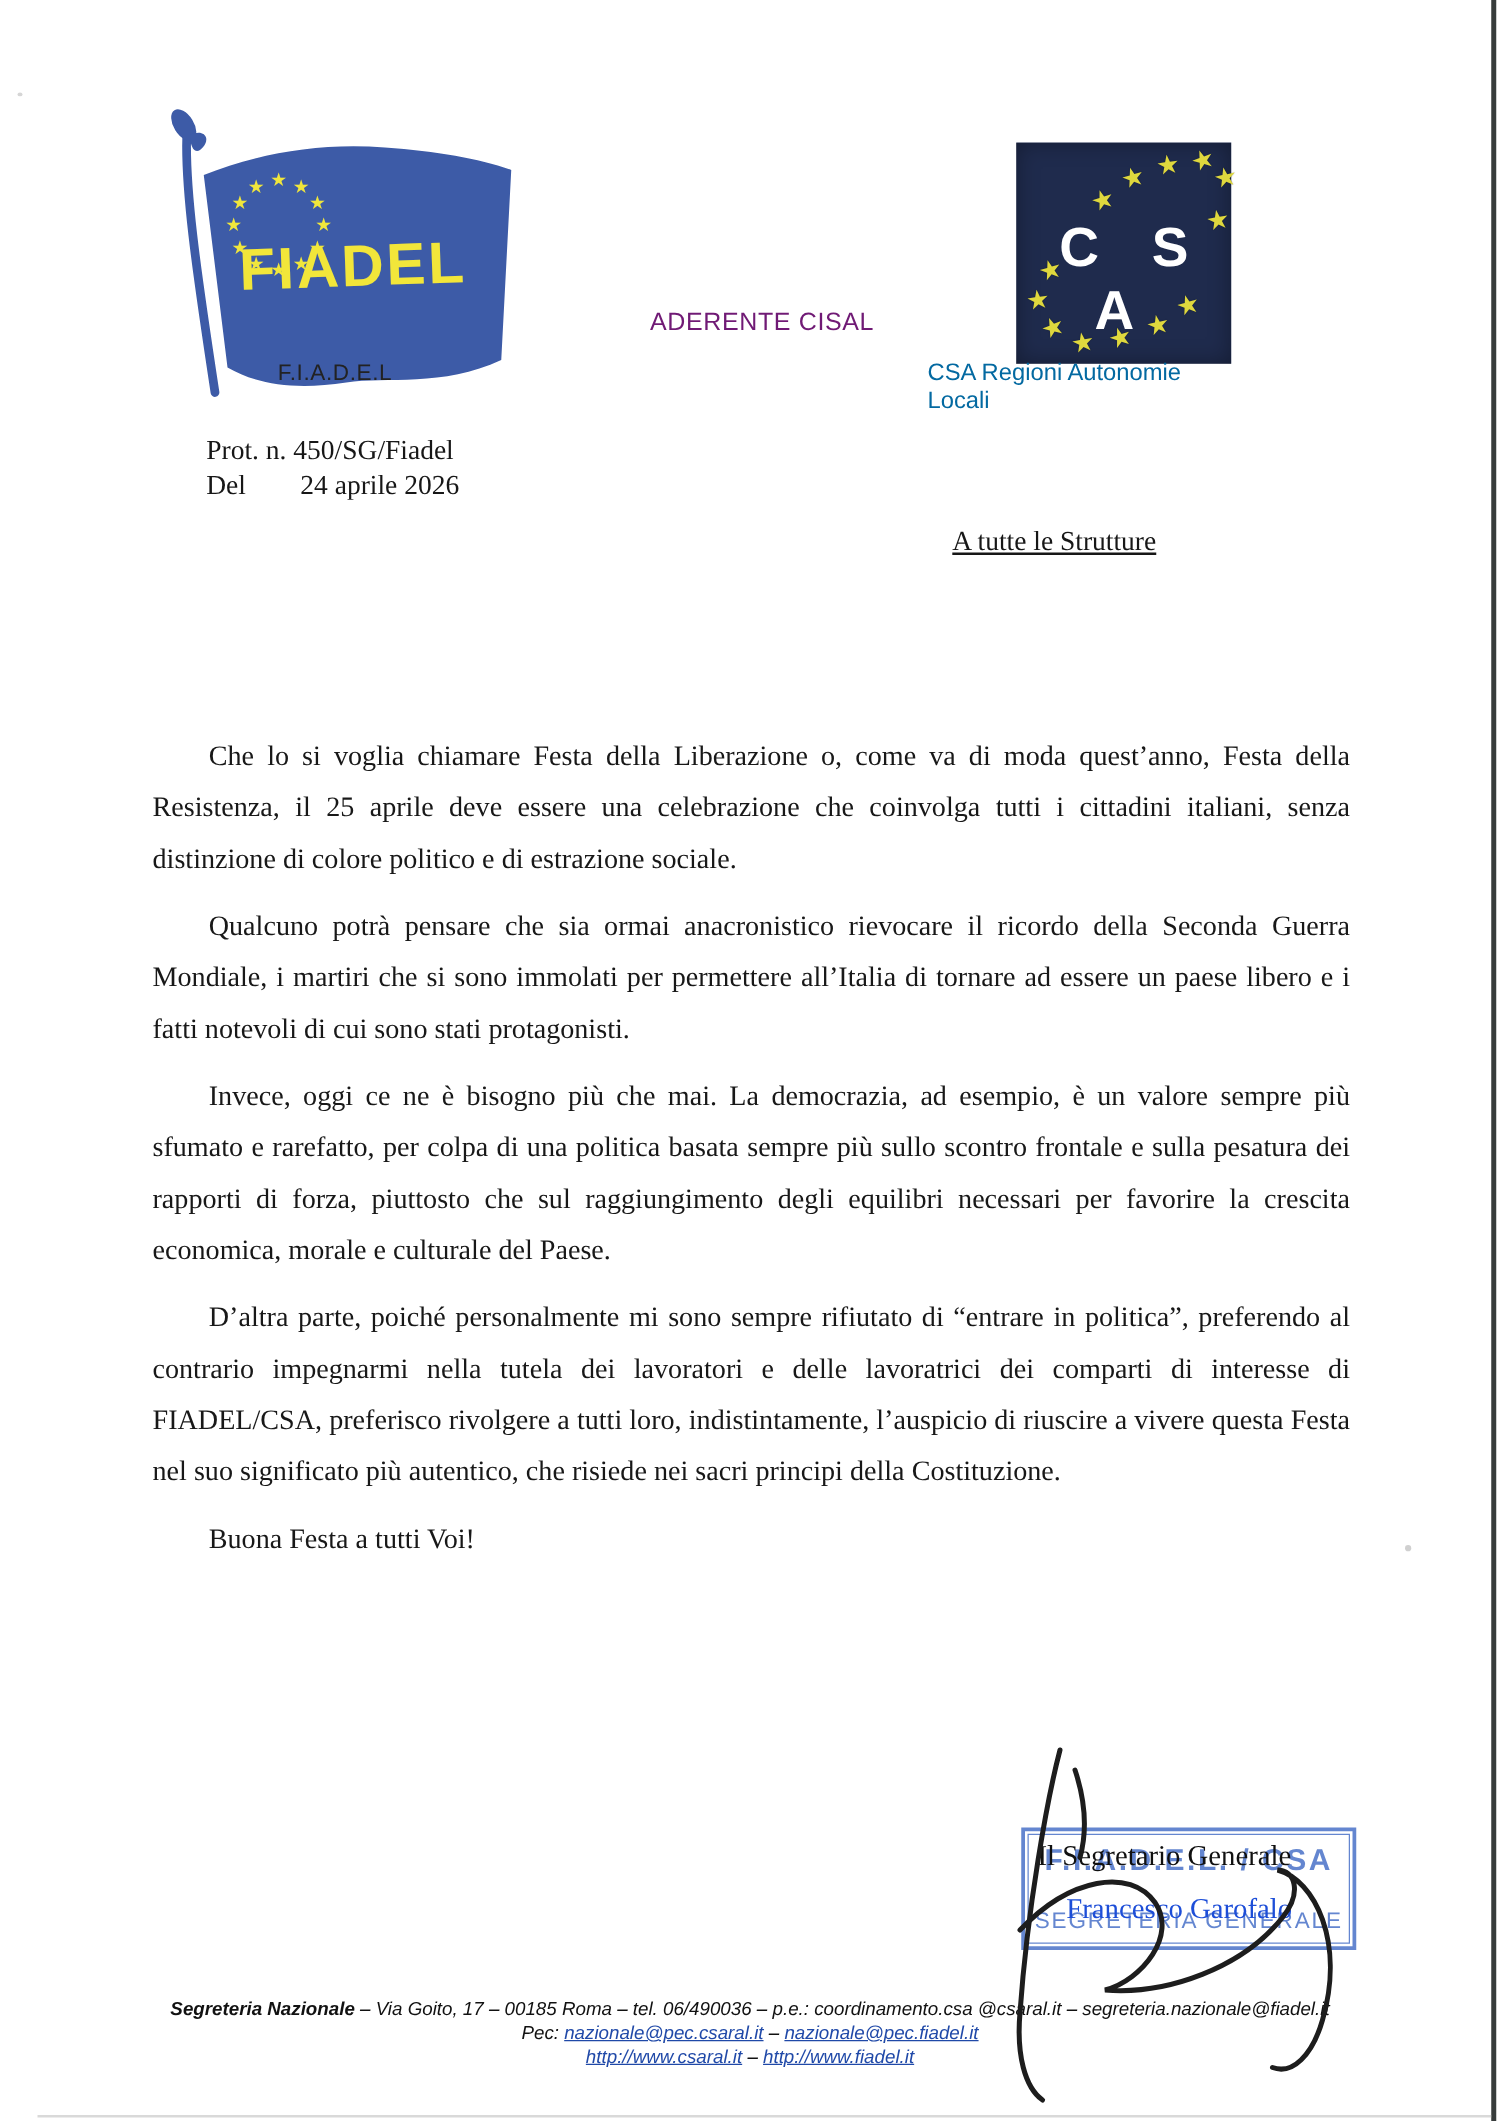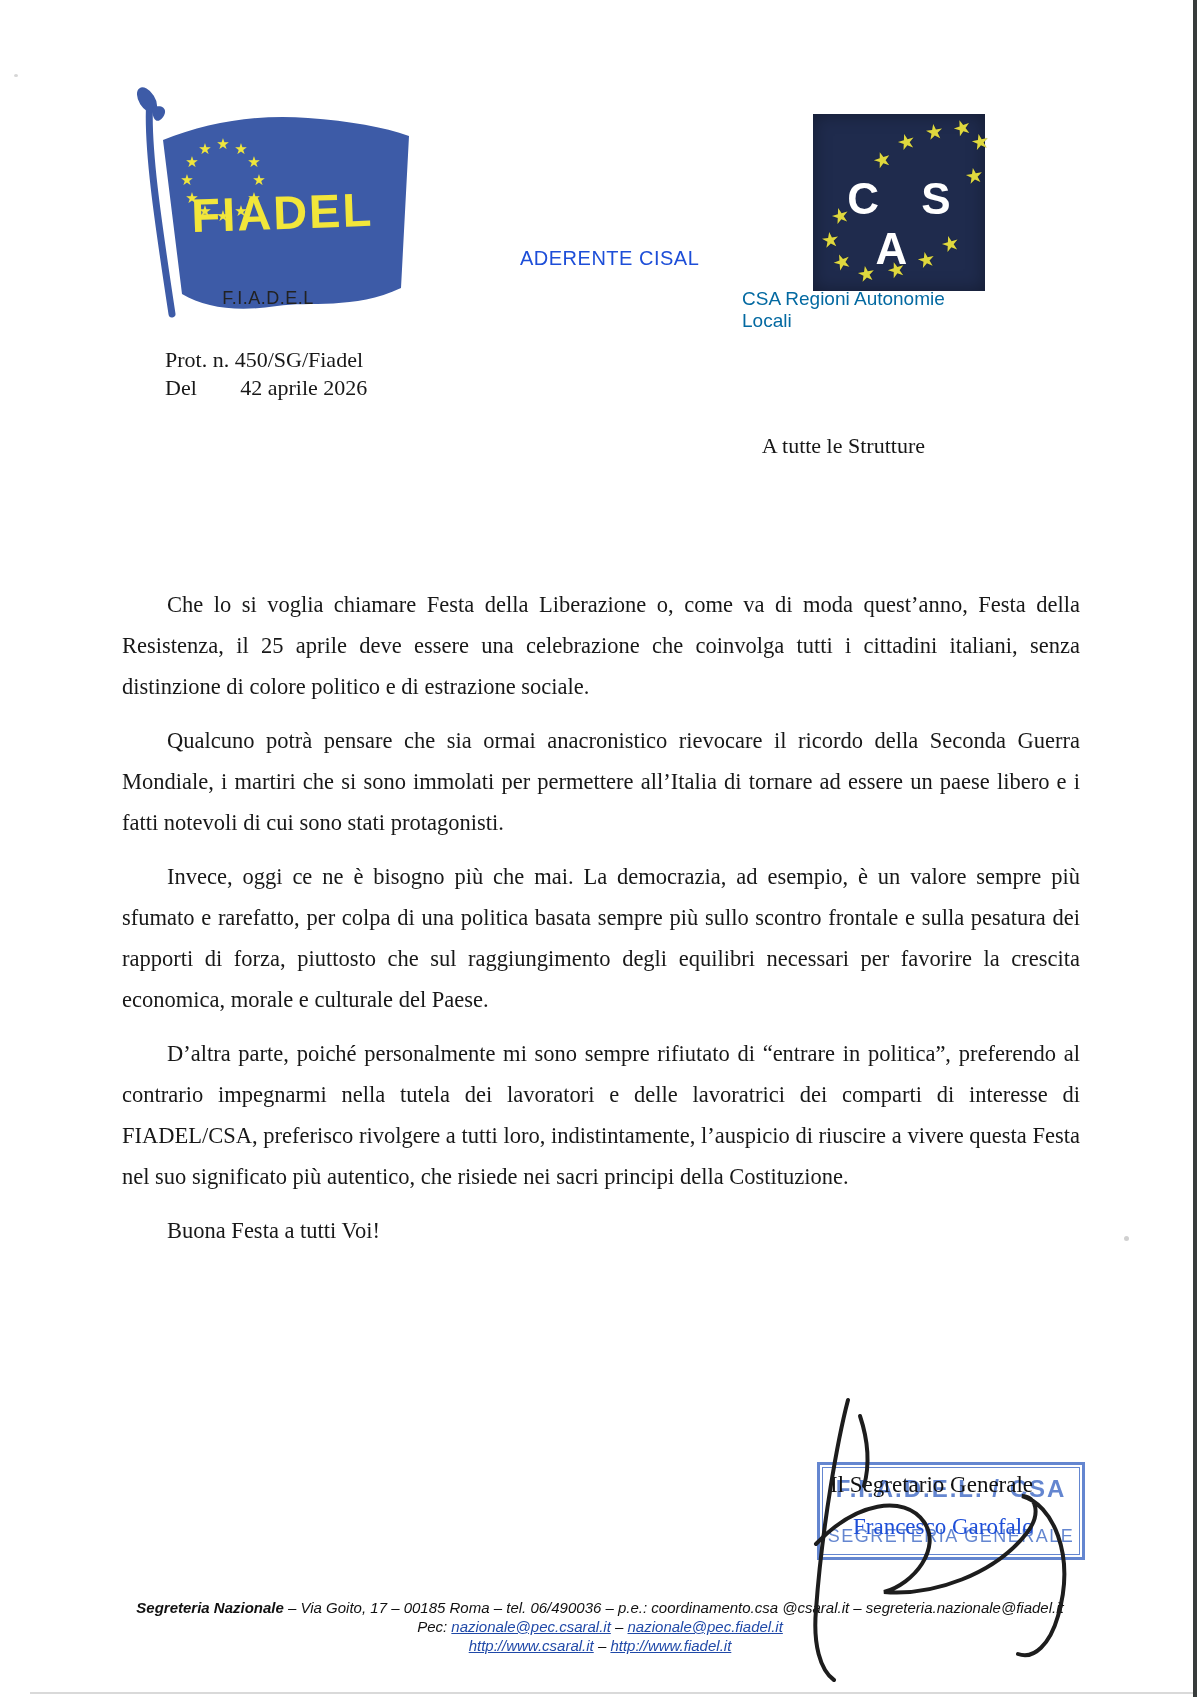--- a/index.html
+++ b/index.html
@@ -20,21 +20,21 @@
   
   .fiadel-logo{position:absolute;left:108px;top:80px;width:318px;height:242px;}
   .fiadel-caption{
     position:absolute;left:158px;top:288px;width:220px;
     text-align:center;font-family:Liberation Sans, sans-serif;
     font-size:18px;color:#222;letter-spacing:.5px;
   }
   .aderente{
     position:absolute;left:520px;top:247px;
     font-family:"Liberation Sans",sans-serif;font-size:20px;
-    color:#1d4ed8;letter-spacing:.5px;
+    color:#701a75;letter-spacing:.5px;
   }
   .csa-logo{
     position:absolute;left:813px;top:114px;width:172px;height:177px;
     background:var(--csa-navy,#1f2b4d);
     box-shadow:inset 0 0 18px rgba(0,0,0,.35);
   }
   .csa-logo .csa-text{
     position:absolute;left:0;top:60px;width:100%;
     text-align:center;color:#fff;
     font-family:"Liberation Sans",sans-serif;font-weight:bold;
@@ -45,21 +45,21 @@
     font-size:21px;line-height:1;font-family:"DejaVu Sans",sans-serif;
     text-shadow:0 0 1px rgba(0,0,0,.4);
   }
   .csa-caption{
     position:absolute;left:742px;top:288px;width:256px;
     font-family:Liberation Sans, sans-serif;font-size:19px;color:#0369a1;
   }
   .prot-block{position:absolute;left:165px;top:346px;font-size:22px;line-height:28px;color:#171717;}
   .prot-del-row .del-label{display:inline-block;}
   .prot-del-row .del-value{display:inline-block;margin-left:38px;}
-  .recipient{position:absolute;right:275px;top:433px;font-size:22px;color:#171717;}
+  .recipient{position:absolute;right:275px;top:420px;font-size:22px;color:#171717;text-decoration:underline;}
   
   .letter-title{
     position:absolute;left:122px;top:512px;width:958px;
     text-align:center;font-weight:bold;font-size:26px;color:#151515;
   }
   .letter-body{
     position:absolute;left:122px;top:584px;width:958px;
     font-size:22.5px;line-height:41px;text-align:justify;color:#181818;
   }
   .letter-body p{margin:0 0 13px 0;text-indent:45px;}
@@ -151,21 +151,21 @@
     <span class="csa-star" style="left:104px;top:136px;transform:rotate(-12deg)">★</span>
     <span class="csa-star" style="left:128px;top:120px;transform:rotate(-16deg)">★</span>
     <div class="csa-text">C S A</div>
   </div>
   <div class="csa-caption">CSA Regioni Autonomie Locali</div>
 
   <div class="prot-block">
     <div>Prot. n. 450/SG/Fiadel</div>
     <div class="prot-del-row">
       <span class="del-label">Del</span>
-      <span class="del-value">42 aprile 2026</span>
+      <span class="del-value">24 aprile 2026</span>
     </div>
   </div>
 
   <div class="recipient">A tutte le Strutture</div>
 
 
   <div class="letter-body">
     <p>Che lo si voglia chiamare Festa della Liberazione o, come va di moda quest’anno, Festa della Resistenza, il 25 aprile deve essere una celebrazione che coinvolga tutti i cittadini italiani, senza distinzione di colore politico e di estrazione sociale.</p>
     <p>Qualcuno potrà pensare che sia ormai anacronistico rievocare il ricordo della Seconda Guerra Mondiale, i martiri che si sono immolati per permettere all’Italia di tornare ad essere un paese libero e i fatti notevoli di cui sono stati protagonisti.</p>
     <p>Invece, oggi ce ne è bisogno più che mai. La democrazia, ad esempio, è un valore sempre più sfumato e rarefatto, per colpa di una politica basata sempre più sullo scontro frontale e sulla pesatura dei rapporti di forza, piuttosto che sul raggiungimento degli equilibri necessari per favorire la crescita economica, morale e culturale del Paese.</p>

